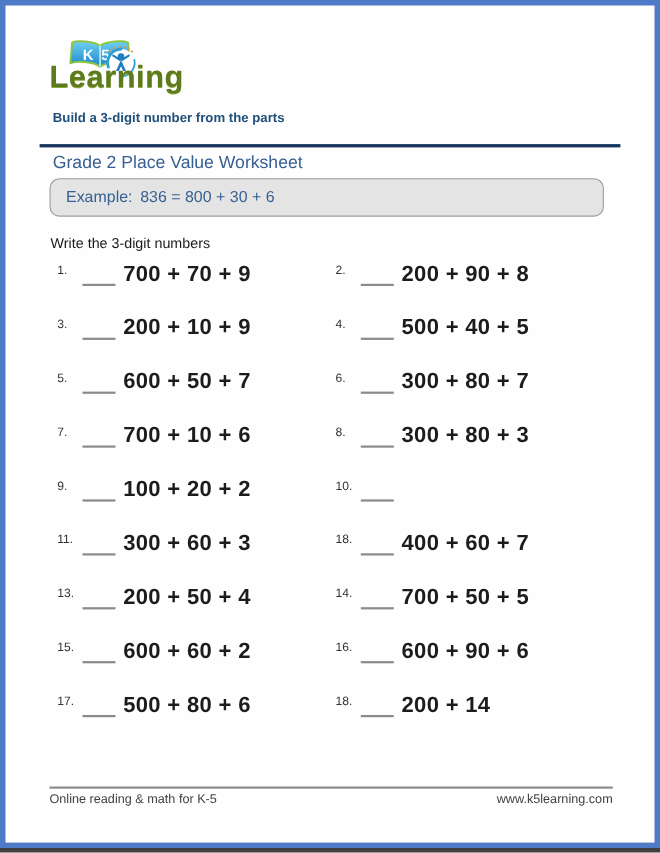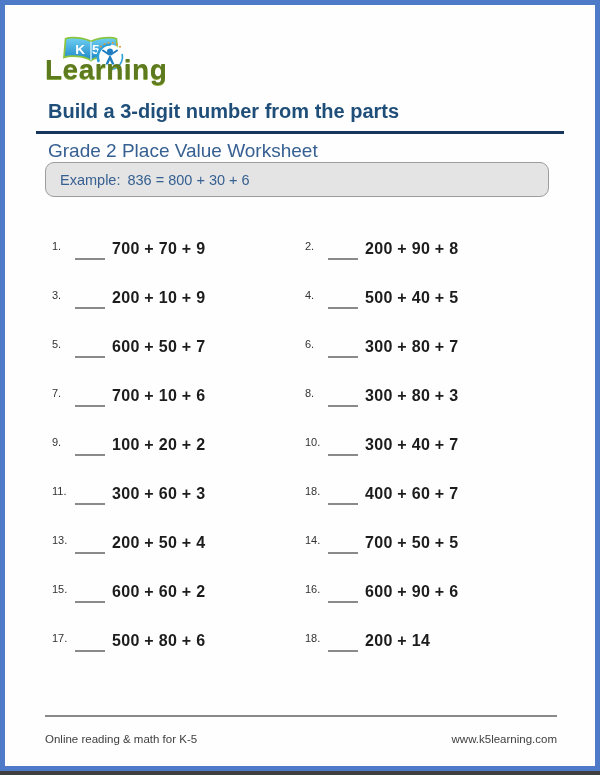--- a/index.html
+++ b/index.html
@@ -18,27 +18,27 @@
   .logo-person{position:absolute;left:49px;top:7px;width:32px;height:32px;z-index:2;}
   .logo-text{
     position:absolute;left:0;top:21px;z-index:3;
     font-size:28px;font-weight:bold;letter-spacing:0.5px;
     color:var(--logo-green,#5d7a1f);
     text-shadow:0 1px 0 #8aa93c;
   }
   
   .title{
     position:absolute;left:43px;top:95px;margin:0;
-    font-size:20px;font-weight:bold;
+    font-size:12px;font-weight:bold;
     color:var(--title-navy,#1f4e79);
   }
   .title-rule{position:absolute;left:31px;top:126px;width:528px;height:3px;background:#17365d;}
   .subtitle{
     position:absolute;left:43px;top:135px;
-    font-size:19px;color:var(--text-blue,#376092);
+    font-size:16px;color:var(--text-blue,#376092);
   }
   
   .example-box{
     position:absolute;left:40px;top:157px;width:504px;height:35px;
     box-sizing:border-box;
     background:var(--example-bg,#e4e4e4);
     border:1px solid var(--example-border,#9d9d9d);
     border-radius:9px;
     display:flex;align-items:center;
     padding-left:14px;
@@ -57,27 +57,27 @@
   .problem-number{
     width:23px;flex:0 0 23px;
     font-size:11px;color:#333;padding-top:1px;
   }
   .answer-blank{
     width:30px;flex:0 0 30px;height:19px;
     border-bottom:2px solid #8a8a8a;
     margin-right:7px;
   }
   .problem-expression{
-    font-size:16px;font-weight:bold;color:#1c1c1c;
+    font-size:20px;font-weight:bold;color:#1c1c1c;
     line-height:20px;letter-spacing:0.3px;white-space:nowrap;
   }
   
   .footer{position:absolute;left:40px;width:512px;top:710px;}
   .footer-line{height:2px;background:#8a8a8a;}
-  .footer-row{display:flex;justify-content:space-between;padding-top:16px;}
+  .footer-row{display:flex;justify-content:space-between;padding-top:4px;}
   .footer-row span{font-size:11.5px;color:#404040;}
 </style>
 </head>
 <body>
 
 <div class="page">
 
   <div class="logo">
     <svg class="logo-book" viewBox="0 0 72 34">
       <defs>
@@ -111,20 +111,21 @@
 
   <h1 class="title">Build a 3-digit number from the parts</h1>
   <div class="title-rule"></div>
   <div class="subtitle">Grade 2 Place Value Worksheet</div>
 
   <div class="example-box">
     <span>Example:</span>
     <span class="example-eq">836 = 800 + 30 + 6</span>
   </div>
 
+  <div class="instructions">Write the 3-digit numbers</div>
 
   <div class="problems-grid">
     <div class="problem">
       <span class="problem-number">1.</span>
       <span class="answer-blank"></span>
       <span class="problem-expression">700 + 70 + 9</span>
     </div>
 
     <div class="problem">
       <span class="problem-number">2.</span>
@@ -170,21 +171,20 @@
 
     <div class="problem">
       <span class="problem-number">9.</span>
       <span class="answer-blank"></span>
       <span class="problem-expression">100 + 20 + 2</span>
     </div>
 
     <div class="problem">
       <span class="problem-number">10.</span>
       <span class="answer-blank"></span>
-      <span class="problem-expression">300 + 40 + 7</span>
     </div>
 
     <div class="problem">
       <span class="problem-number">11.</span>
       <span class="answer-blank"></span>
       <span class="problem-expression">300 + 60 + 3</span>
     </div>
 
     <div class="problem">
       <span class="problem-number">18.</span>

